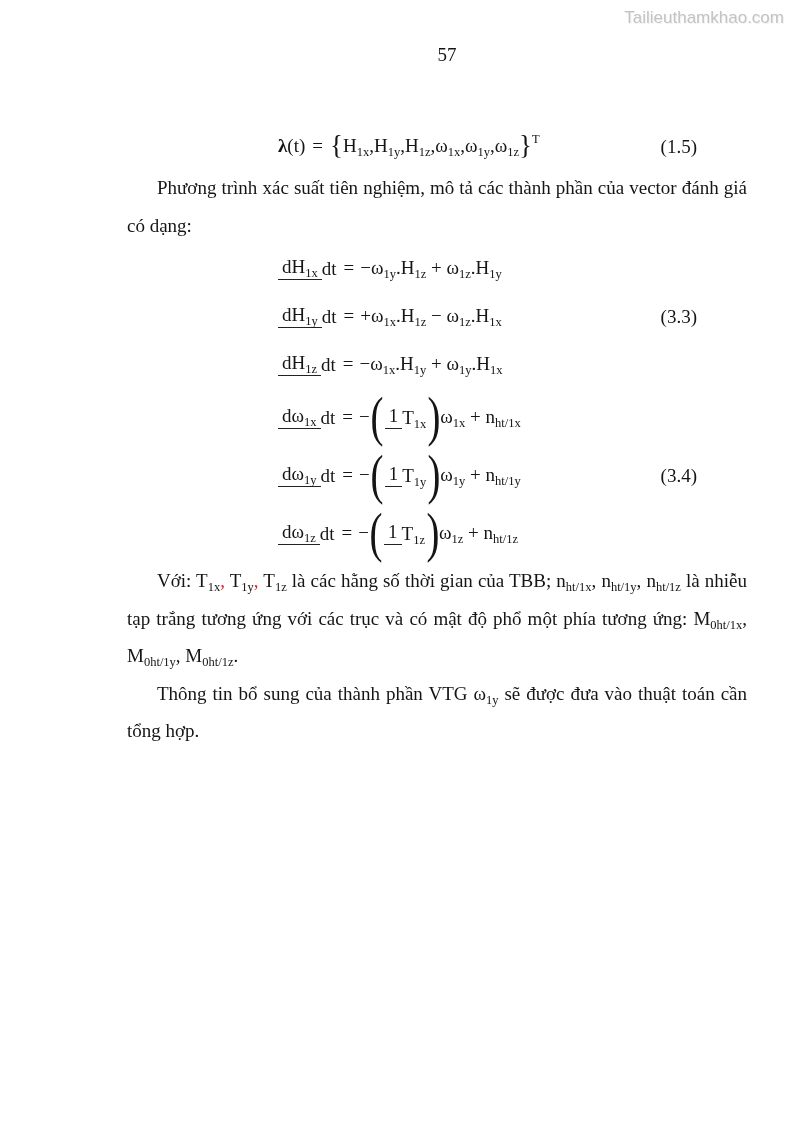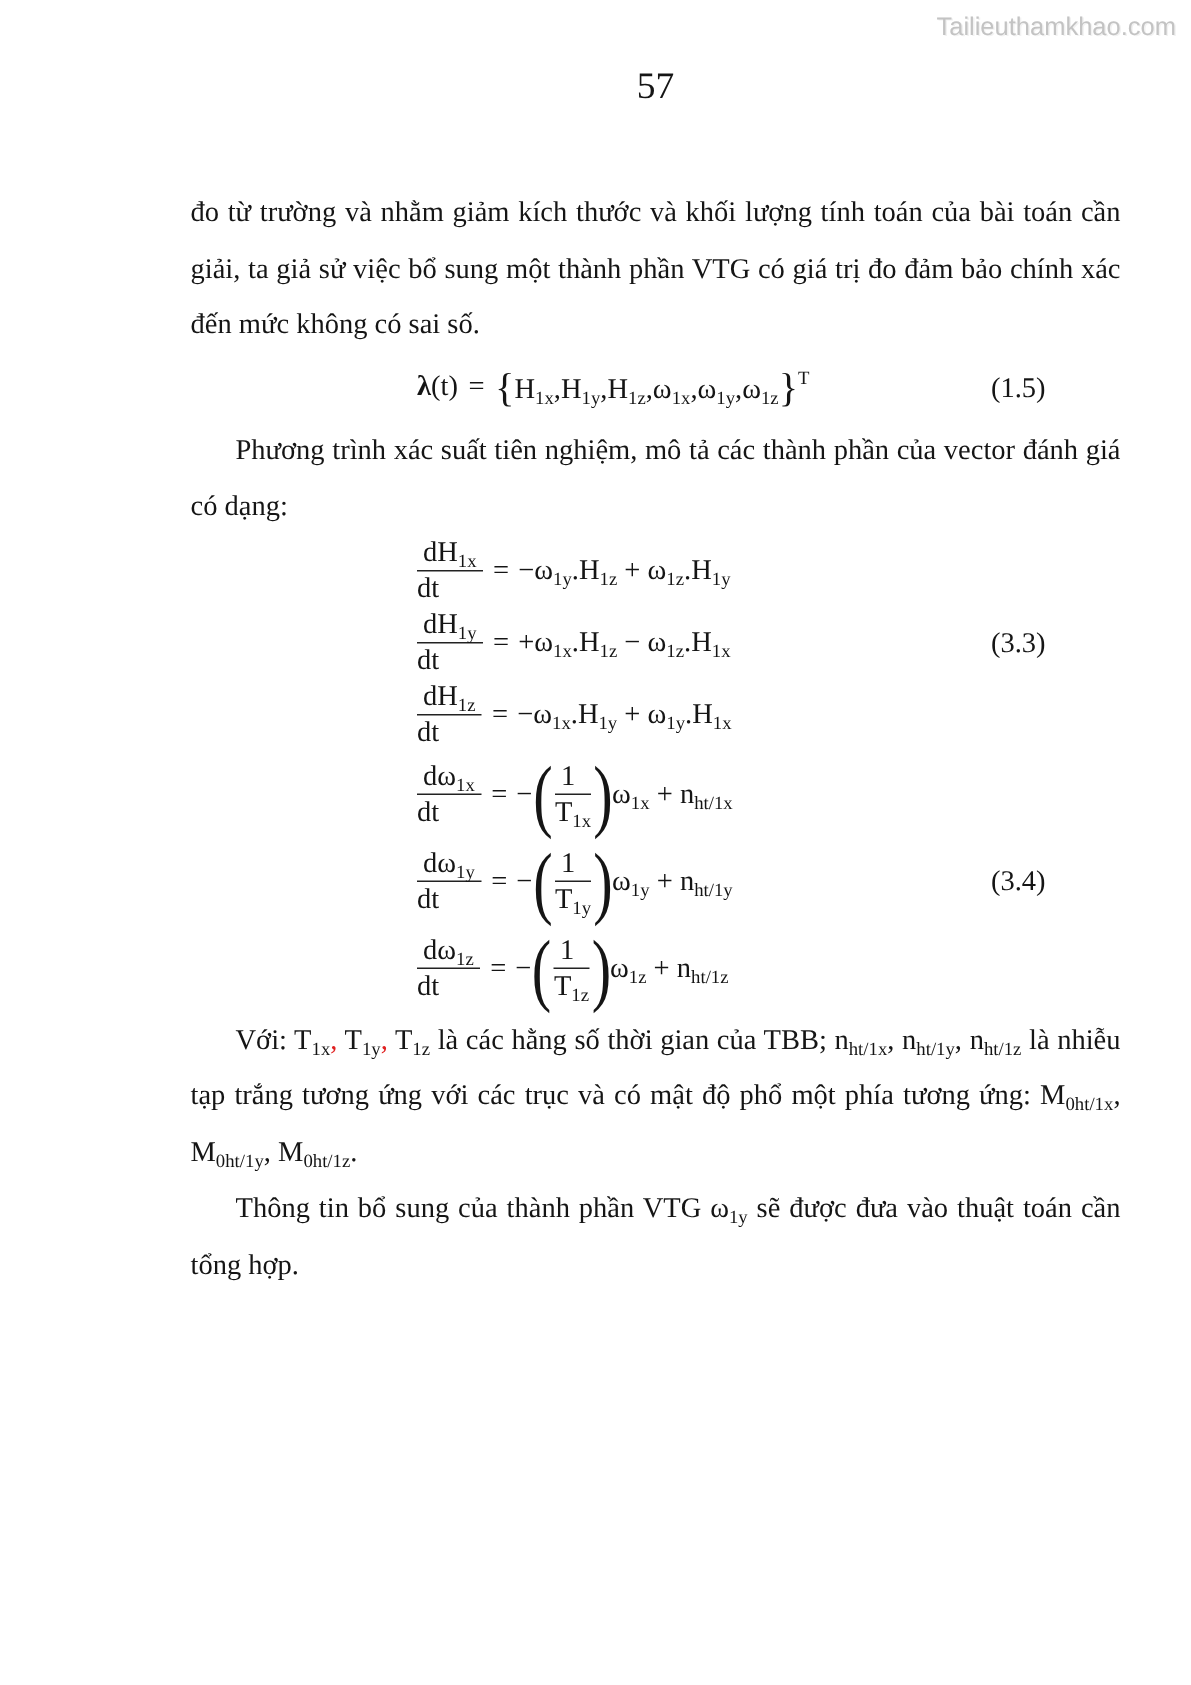--- a/index.html
+++ b/index.html
@@ -12,22 +12,22 @@
     overflow: hidden;
   }
   .watermark {
     position: absolute; top: 8px; right: 10px;
     font-family: "Liberation Sans", sans-serif;
     font-size: 17px;
     color: #c3c3c3;
     text-shadow: 1px 1px 0 #f2f2f2;
   }
   .page-number {
-    position: absolute; top: 44px; left: 127px; width: 620px;
-    text-align: center; font-size: 25px;
+    position: absolute; top: 44px; left: 137px; width: 620px;
+    text-align: center; font-size: 19px;
   }
   .content {
     position: absolute; top: 123px; left: 127px; width: 620px;
     font-size: 19px; line-height: 37.5px;
     text-align: justify;
   }
   p.para { margin: 0; text-indent: 30px; }
   p.para.no-indent { text-indent: 0; }
   sub { font-size: 12.5px; vertical-align: -4px; line-height: 0; }
   sup.transpose { font-size: 12.5px; vertical-align: 9px; line-height: 0; }
@@ -36,21 +36,21 @@
 
   
   .eq-wrap { position: relative; }
   .eq-label { position: absolute; right: 50px; top: 50%; transform: translateY(-50%); line-height: 1; }
   .eq32-row { display: flex; align-items: center; height: 46px; padding-left: 151px; line-height: 1.1; }
   .eq32-row .op { margin: 0 7px; }
   .brace { font-size: 27px; font-weight: 400; vertical-align: -2px; }
   .eq-col { display: flex; flex-direction: column; align-items: flex-start; padding-left: 151px; }
   .eq-row { display: flex; align-items: center; height: 48px; line-height: 1.12; }
   .eq34 .eq-row { height: 58px; }
-  .frac { display: inline-flex; flex-direction: column; margin-right: 7px; }
+  .frac { display: inline-flex; align-items: center; margin-right: 7px; }
   .fnum { border-bottom: 1.3px solid #222; padding: 0 4px 1px; }
   .fden { padding-top: 1px; }
   .eqsign { margin-right: 6px; }
   .minus { margin-right: 1px; }
   .bigparen {
     font-size: 54px; line-height: 0; display: inline-block;
     transform: scaleX(0.72); margin: 0 -3px; font-weight: 300;
   }
   .rhs { white-space: pre-wrap; }
 </style>
@@ -58,21 +58,20 @@
 <body>
 
 <div class="page">
 
   <div class="watermark">Tailieuthamkhao.com</div>
 
   <div class="page-number">57</div>
 
   <div class="content">
 
-    <p class="para no-indent">đo từ trường và nhằm giảm kích thước và khối lượng tính toán của bài toán cần giải, ta giả sử việc bổ sung một thành phần VTG có giá trị đo đảm bảo chính xác đến mức không có sai số.</p>
 
 
     <div class="eq-wrap">
       <div class="eq32-row">
         <span><span class="bold-sym">λ</span><span>(t)</span></span>
         <span class="op">=</span>
         <span><span class="brace">{</span><span>H</span><sub>1x</sub><span>,</span><span>H</span><sub>1y</sub><span>,</span><span>H</span><sub>1z</sub><span>,</span><span>ω</span><sub>1x</sub><span>,</span><span>ω</span><sub>1y</sub><span>,</span><span>ω</span><sub>1z</sub><span class="brace">}</span><sup class="transpose">T</sup></span>
       </div>
       <span class="eq-label">(1.5)</span>
     </div>

